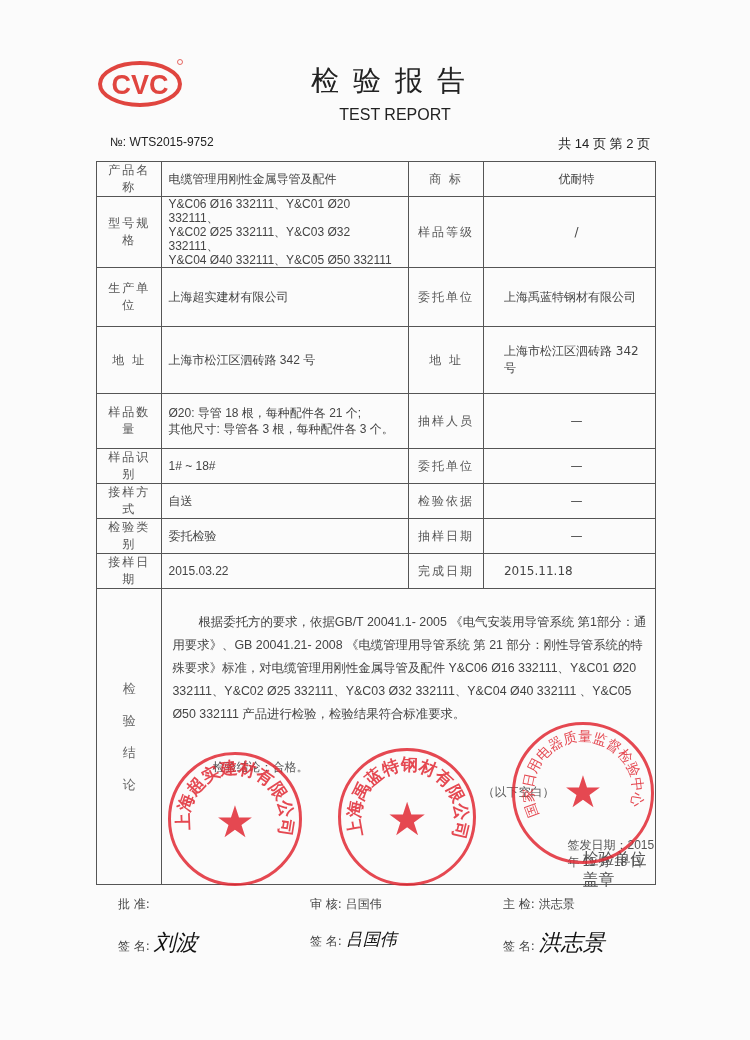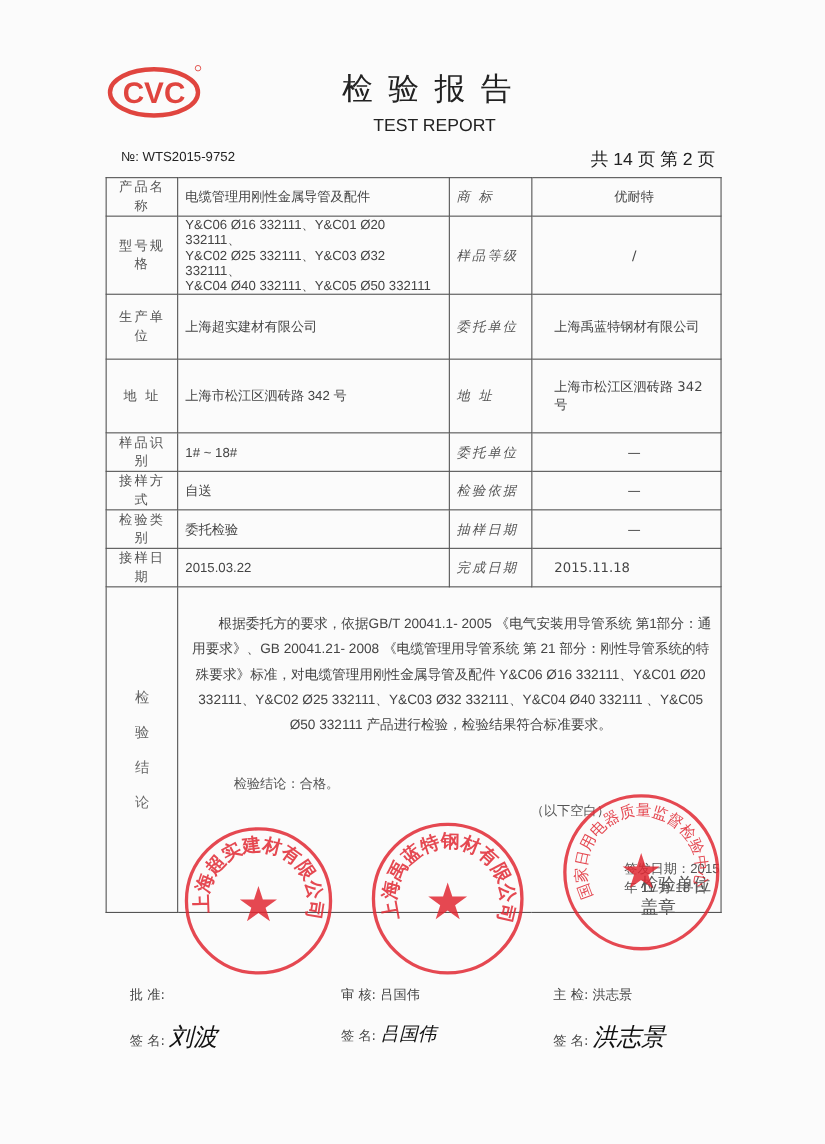--- a/index.html
+++ b/index.html
@@ -4,34 +4,34 @@
 <style>
   html, body { margin:0; padding:0; }
   body {
     width:750px; height:1040px; background:#fbfbfb; position:relative; overflow:hidden;
     font-family:"DejaVu Sans", "Liberation Sans", sans-serif; color:#333;
   }
   .logo { position:absolute; left:96px; top:56px; width:90px; height:52px; }
   .title { position:absolute; left:0; width:750px; top:62px; text-align:center; font-family:"DejaVu Serif", serif; font-size:28px; letter-spacing:14px; color:#222; padding-left:20px; }
   .subtitle { position:absolute; left:0; width:750px; top:106px; text-align:center; font-family:"Liberation Sans", sans-serif; font-size:16px; color:#222; padding-left:20px; }
   .report-no { position:absolute; left:110px; top:135px; font-size:12px; font-family:"Liberation Sans", sans-serif; color:#222; }
-  .page-info { position:absolute; right:100px; top:135px; font-size:16px; font-family:"Liberation Sans", sans-serif; color:#222; }
+  .page-info { position:absolute; right:100px; top:135px; font-size:13px; font-family:"Liberation Sans", sans-serif; color:#222; }
 
   table.main { position:absolute; left:96px; top:161px; width:560px; border-collapse:collapse; font-size:12px; }
   table.main td { border:1px solid #555; padding:0 6px; vertical-align:middle; color:#444; }
   table.main td.lbl { width:55px; text-align:center; letter-spacing:2px; color:#555; }
-  table.main td.lbl2 { width:65px; text-align:left; letter-spacing:2px; color:#555;font-style:italic; }
+  table.main td.lbl2 { width:65px; text-align:center; letter-spacing:2px; color:#555; }
   table.main td.val { width:245px; font-family:"Liberation Sans", sans-serif; }
   table.main td.val2 { width:150px;padding-left:20px; }
   table.main td.center { text-align:center; }
   .spaced { letter-spacing:18px; }
   .conclusion-cell { position:relative; height:295px; padding:0 !important; }
   .conc-label { width:30px; text-align:center; }
   .conc-label span { display:block; margin:14px 0; color:#666; font-size:13px; }
-  .conc-text { position:absolute; left:10px; right:8px; top:22px; font-size:12.4px; line-height:23px; color:#444; font-family:"Liberation Sans", sans-serif;text-align:center; }
+  .conc-text { position:absolute; left:10px; right:8px; top:22px; font-size:12.4px; line-height:23px; color:#444; font-family:"Liberation Sans", sans-serif; }
   .conc-text p { margin:0; text-indent:26px; }
   .verdict { position:absolute; left:50px; top:170px; font-size:12px; color:#555; }
   .blank-note { position:absolute; left:320px; top:195px; font-size:12px; color:#555; }
   .seal-unit { position:absolute; left:420px; top:220px; font-size:16px; color:#555;margin-top:40px; }
   .issue-date { position:absolute; left:405px; top:248px; font-size:12px; color:#555; font-family:"Liberation Sans", sans-serif; }
 
   .stamp { position:absolute; border:3px solid rgba(225,40,50,0.85); border-radius:50%; color:rgba(225,40,50,0.85); }
 
   .sig-row { position:absolute; left:118px; font-size:12px; color:#444; }
   .sig-item { position:absolute; white-space:nowrap; }
@@ -76,20 +76,29 @@
     <td class="lbl">生产单位</td>
     <td class="val">上海超实建材有限公司</td>
     <td class="lbl2">委托单位</td>
     <td class="val2">上海禹蓝特钢材有限公司</td>
   </tr>
   <tr style="height:67px">
     <td class="lbl spaced">地 址</td>
     <td class="val">上海市松江区泗砖路 342 号</td>
     <td class="lbl2 spaced">地 址</td>
     <td class="val2">上海市松江区泗砖路 342 号</td>
+  </tr>
+  <tr style="height:55px">
+    <td class="lbl">样品数量</td>
+    <td class="val" style="line-height:16px">
+      <div>Ø20: 导管 18 根，每种配件各 21 个;</div>
+      <div>其他尺寸: 导管各 3 根，每种配件各 3 个。</div>
+    </td>
+    <td class="lbl2">抽样人员</td>
+    <td class="val2 center">—</td>
   </tr>
   <tr style="height:35px">
     <td class="lbl">样品识别</td>
     <td class="val">1# ~ 18#</td>
     <td class="lbl2">委托单位</td>
     <td class="val2 center">—</td>
   </tr>
   <tr style="height:35px">
     <td class="lbl">接样方式</td>
     <td class="val">自送</td>

